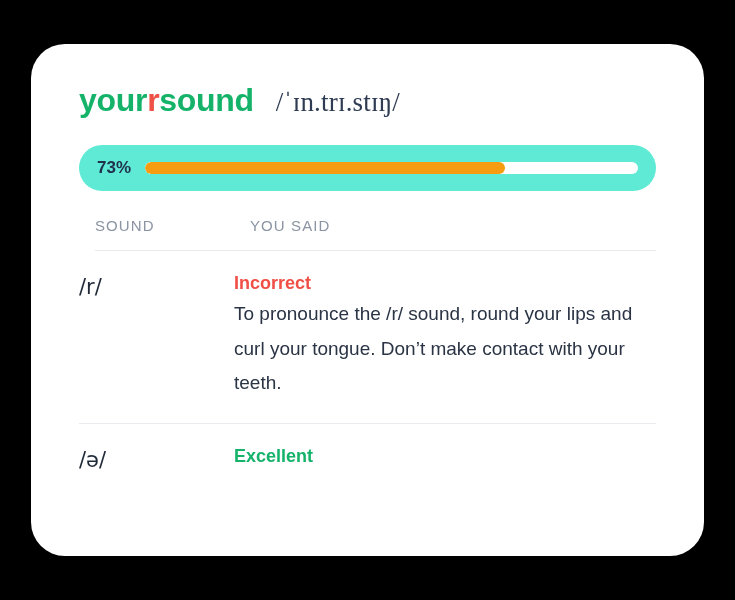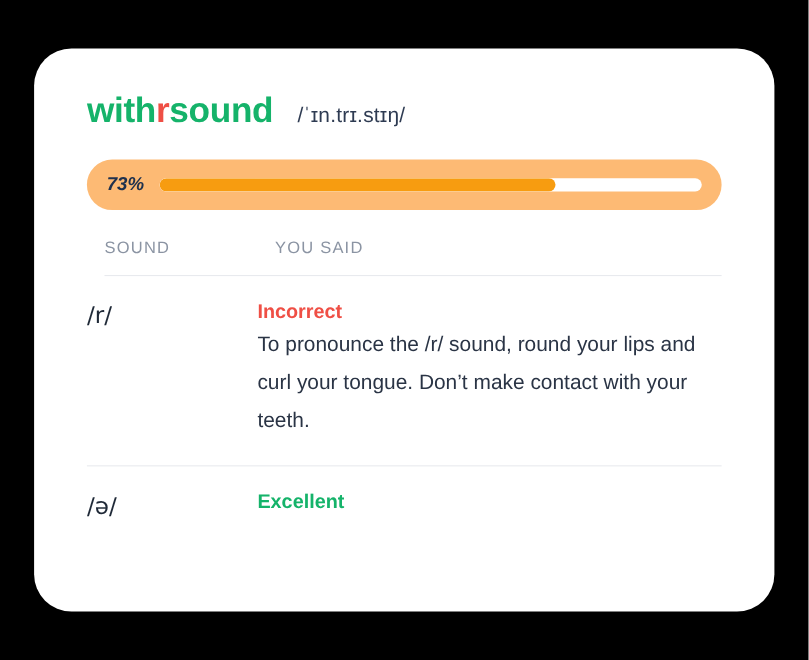--- a/index.html
+++ b/index.html
@@ -40,38 +40,37 @@
   }
   .headword {
     font-size: 32px;
     font-weight: bold;
     letter-spacing: -0.3px;
     white-space: nowrap;
   }
   .headword .seg-ok { color: #15b36a; }
   .headword .seg-bad { color: #ef4f45; }
   .phonetic {
-    font-size: 19px;
+    font-size: 27px;
     color: #2e3b52;
-    font-family: Liberation Sans, sans-serif;
+    font-family: Liberation Serif, serif;
     letter-spacing: 0.2px;
     white-space: nowrap;
   }
 
   
   .progress-wrap {
     margin-top: 26px;
     height: 46px;
-    background: #fdba74;
+    background: #5eead4;
     border-radius: 23px;
     display: flex;
     align-items: center;
     padding: 0 18px;
     box-sizing: border-box;
-    font-style: italic;
   }
   .progress-pct {
     font-size: 17px;
     font-weight: bold;
     color: #20314d;
     width: 48px;
     flex: none;
   }
   .progress-track {
     position: relative;
@@ -143,21 +142,21 @@
   }
 </style>
 </head>
 <body>
 
 <div class="stage">
   <div class="card">
 
     <div class="headword-row">
       <div class="headword">
-        <span class="seg-ok">with</span><span class="seg-bad">r</span><span class="seg-ok">sound</span>
+        <span class="seg-ok">your</span><span class="seg-bad">r</span><span class="seg-ok">sound</span>
       </div>
       <div class="phonetic">/ˈɪn.trɪ.stɪŋ/</div>
     </div>
 
     <div class="progress-wrap">
       <div class="progress-pct">73%</div>
       <div class="progress-track">
         <div class="progress-fill" id="progress-fill" style="width: 73%; background: rgb(247, 156, 16);"></div>
       </div>
     </div>

